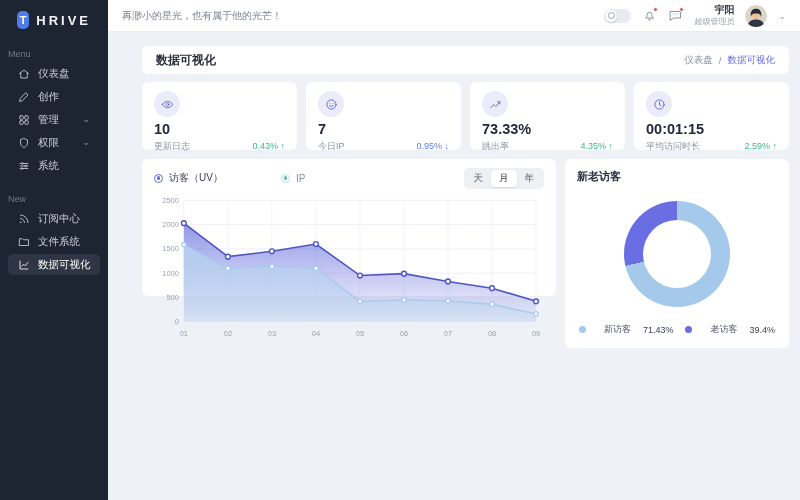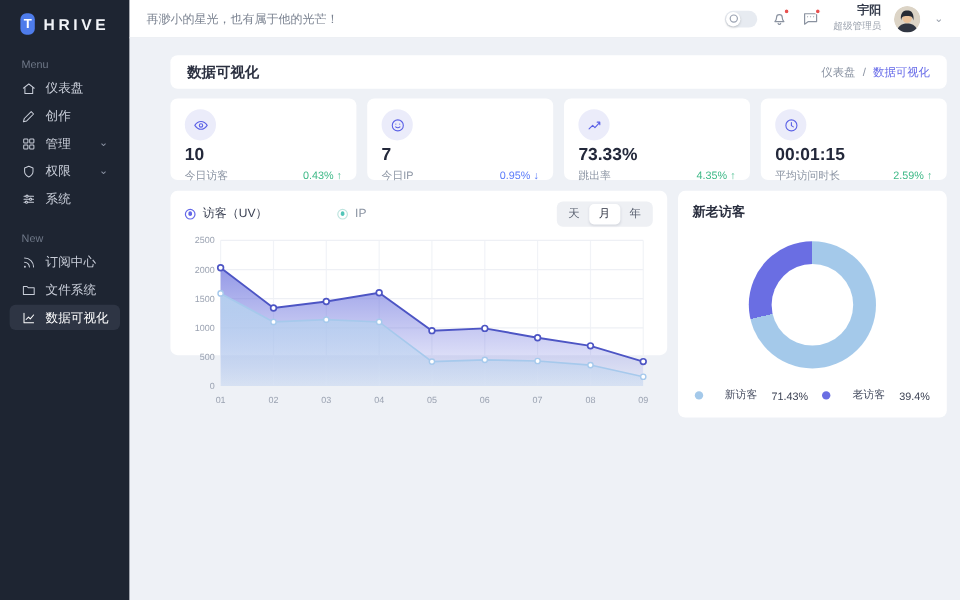--- a/index.html
+++ b/index.html
@@ -6,21 +6,21 @@
   html,body { width:800px; height:500px; overflow:hidden; background:#eef1f6;
     font-family:"Liberation Sans","DejaVu Sans",sans-serif; }
   .app { width:800px; height:500px; display:flex; }
 
   
   .sidebar { width:108px; height:500px; background:#1e2532; flex:0 0 108px; display:flex; flex-direction:column; }
   .logo { height:40px; display:flex; align-items:center; gap:7px; padding:0 17px; }
   .logo-badge { width:18px; height:18px; border-radius:5px; background:#4e7ceb; color:#fff;
     font-size:11px; font-weight:bold; display:flex; align-items:center; justify-content:center; }
   .logo-text { color:#f2f4f8; font-size:13px; font-weight:bold; letter-spacing:3px; }
-  .section-label { padding:9px 18px 3px; font-size:9px; color:#6f7888; }
+  .section-label { padding:9px 8px 3px; font-size:9px; color:#6f7888; }
   .nav-item { height:21px; margin:1px 8px; padding:0 10px; border-radius:5px; display:flex;
     align-items:center; gap:8px; font-size:10.5px; color:#c9ced9; cursor:pointer; white-space:nowrap; }
   .nav-item.active { background:#2e3544; color:#fff; }
   .nicon { width:12px; height:12px; flex:0 0 12px; stroke:currentColor; fill:none;
     stroke-width:1.7; stroke-linecap:round; stroke-linejoin:round; }
   .chev { margin-left:auto; color:#8b93a4; font-size:9px; line-height:1; }
 
   
   .rightcol { flex:1; display:flex; flex-direction:column; }
   .topbar { height:32px; background:#fff; border-bottom:1px solid #e9edf2; display:flex;
@@ -212,21 +212,21 @@
       <div class="stats-row">
         <div class="stat-card">
           <div class="stat-icon">
             <svg viewBox="0 0 24 24">
                 <path d="M2.5 12s3.8-6 9.5-6 9.5 6 9.5 6-3.8 6-9.5 6-9.5-6-9.5-6z"></path>
                 <circle cx="12" cy="12" r="2.6"></circle>
               </svg>
           </div>
           <div class="stat-value">10</div>
           <div class="stat-bottom">
-            <span class="stat-label">今日访客</span>
+            <span class="stat-label">更新日志</span>
             <span class="stat-delta" style="color: rgb(62, 185, 135);"><span>0.43%</span> <span>↑</span></span>
           </div>
         </div>
         <div class="stat-card">
           <div class="stat-icon">
             <svg viewBox="0 0 24 24">
                 <circle cx="12" cy="12" r="8.5"></circle>
                 <path d="M9 10h.01M15 10h.01M8.7 14.2a4.6 4.6 0 0 0 6.6 0"></path>
               </svg>
           </div>

